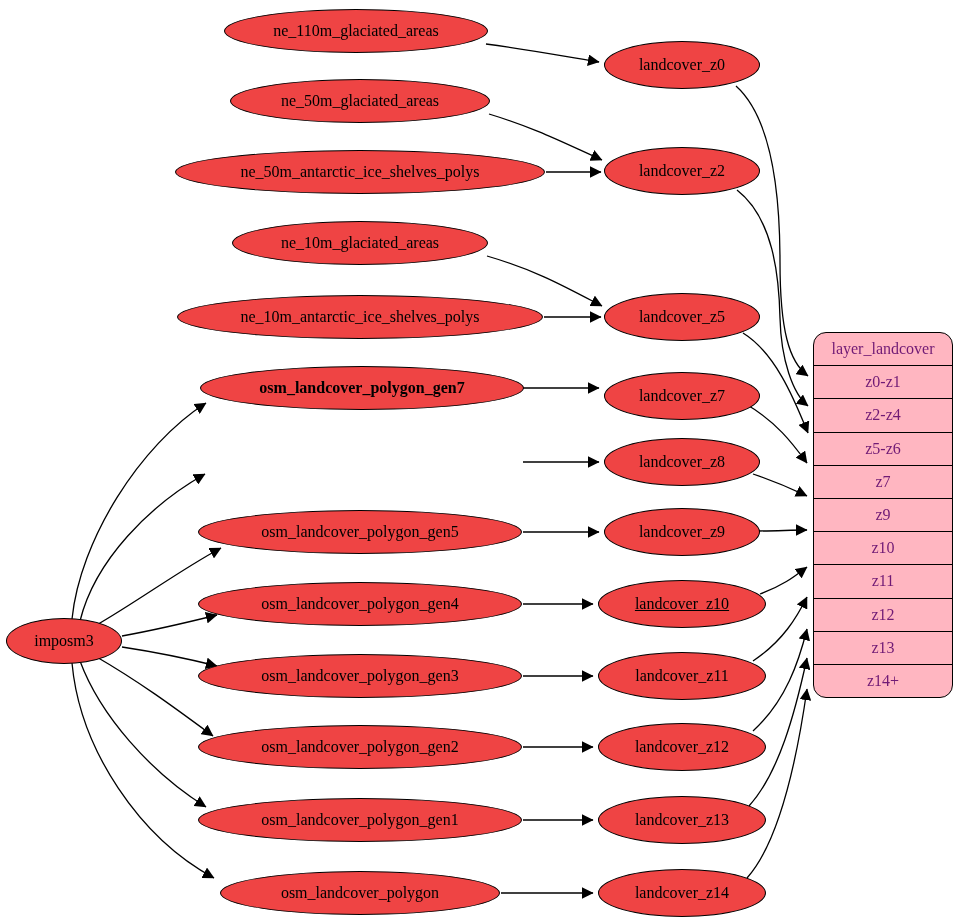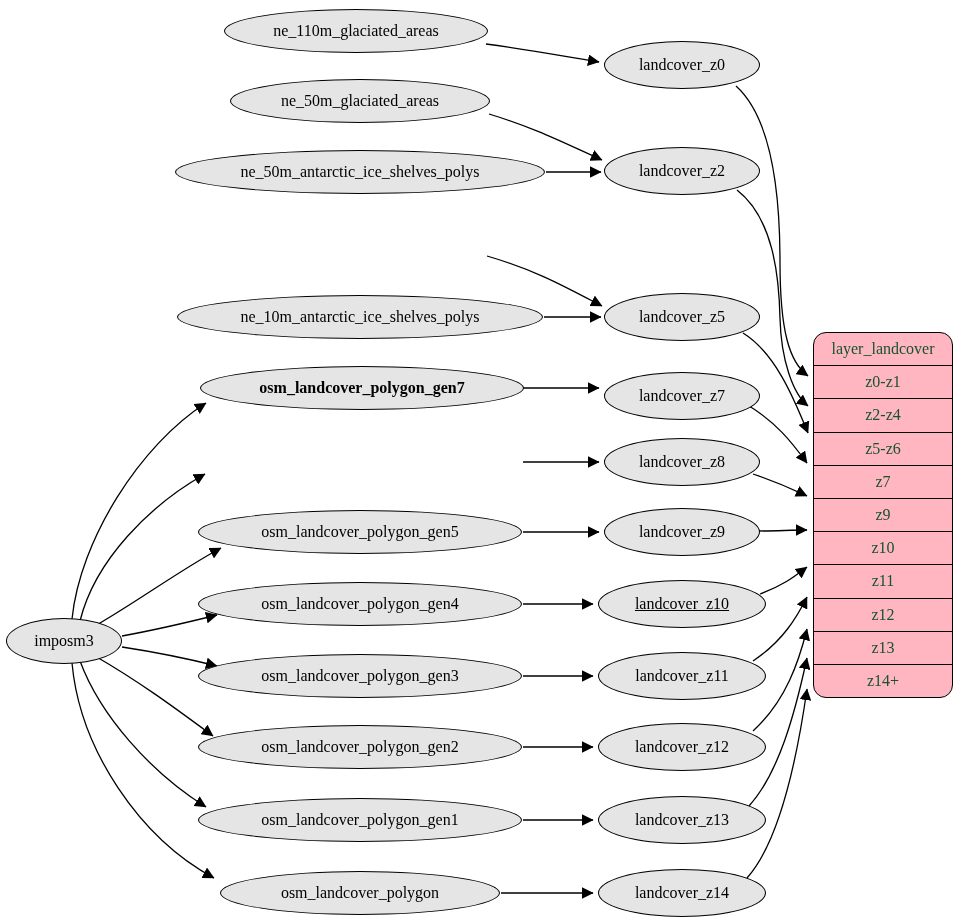--- a/index.html
+++ b/index.html
@@ -17,21 +17,21 @@
   }
   #edges {
     position: absolute;
     left: 0; top: 0;
     width: 957px; height: 923px;
   }
   .node {
     position: absolute;
     border: 1px solid #000;
     border-radius: 50%;
-    background: #e5e5e5;
+    background: #ef4444;
     display: flex;
     align-items: center;
     justify-content: center;
     font-size: 16px;
     color: #000;
     white-space: nowrap;
     box-sizing: border-box;
   }
   .dbtable {
     position: absolute;
@@ -46,21 +46,21 @@
     display: flex;
     flex-direction: column;
     overflow: hidden;
   }
   .trow {
     flex: 1;
     display: flex;
     align-items: center;
     justify-content: center;
     font-size: 16px;
-    color: #14532d;
+    color: #701a75;
     border-top: 1.5px solid #000;
   }
   .trow:first-child {
     border-top: none;
   }
 </style>
 </head>
 <body>
 
 <div id="canvas">
@@ -104,20 +104,21 @@
     <path d="M 760,594 C 784,585 795,576 807,567" marker-end="url(#arrow)"></path>
     <path d="M 753,661 C 783,641 797,617 807,597" marker-end="url(#arrow)"></path>
     <path d="M 753,731 C 786,701 799,661 807,629" marker-end="url(#arrow)"></path>
     <path d="M 749,806 C 779,773 795,713 807,658" marker-end="url(#arrow)"></path>
     <path d="M 747,878 C 781,840 798,752 807,689" marker-end="url(#arrow)"></path>
   </svg>
 
   <div class="node" style="left:224px; top:9px;  width:264px; height:44px;">ne_110m_glaciated_areas</div>
   <div class="node" style="left:230px; top:79px; width:260px; height:44px;">ne_50m_glaciated_areas</div>
   <div class="node" style="left:175px; top:150px; width:370px; height:44px;">ne_50m_antarctic_ice_shelves_polys</div>
+  <div class="node" style="left:232px; top:221px; width:256px; height:44px;">ne_10m_glaciated_areas</div>
   <div class="node" style="left:177px; top:295px; width:366px; height:44px;">ne_10m_antarctic_ice_shelves_polys</div>
   <div class="node" style="left:200px; top:366px; width:324px; height:44px;font-weight:bold;">osm_landcover_polygon_gen7</div>
   <div class="node" style="left:198px; top:510px; width:324px; height:44px;">osm_landcover_polygon_gen5</div>
   <div class="node" style="left:198px; top:582px; width:324px; height:44px;">osm_landcover_polygon_gen4</div>
   <div class="node" style="left:198px; top:654px; width:324px; height:44px;">osm_landcover_polygon_gen3</div>
   <div class="node" style="left:198px; top:725px; width:324px; height:44px;">osm_landcover_polygon_gen2</div>
   <div class="node" style="left:198px; top:798px; width:324px; height:44px;">osm_landcover_polygon_gen1</div>
   <div class="node" style="left:220px; top:871px; width:280px; height:44px;text-align:right;">osm_landcover_polygon</div>
 
   <div class="node" style="left:6px; top:618px; width:116px; height:46px;">imposm3</div>

